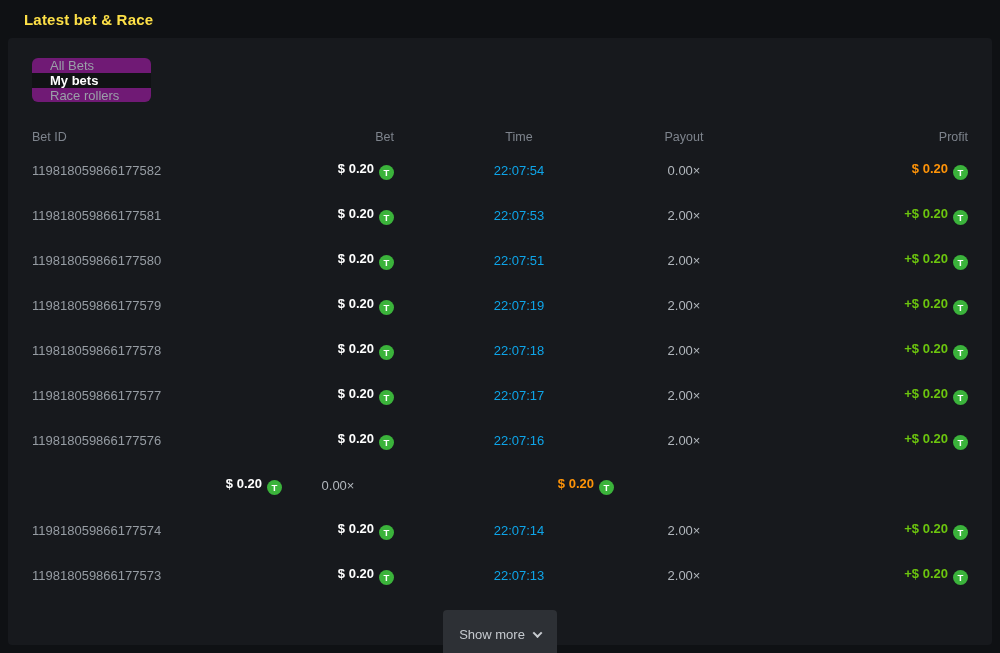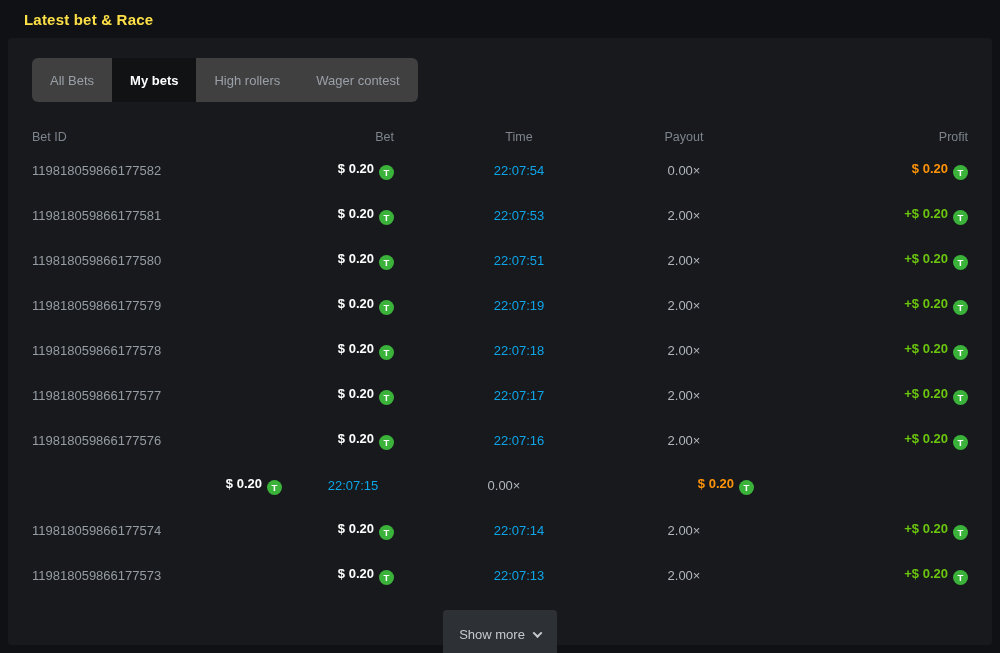--- a/index.html
+++ b/index.html
@@ -22,22 +22,22 @@
   }
   .titlebar h1{
     margin:12px;font-size:15px;font-weight:700;color:#fde047;letter-spacing:.2px;
   }
   .panel{
     margin:0 8px 8px;height:607px;background:#17191d;border-radius:4px;
     padding:20px 24px 0;
   }
   
   .tabs{
-    display:inline-flex;background:#404040;border-radius:6px;overflow:hidden;
-    height:44px;align-items:stretch;
+    display:inline-flex;background:#701a75;border-radius:6px;overflow:hidden;
+    height:44px;align-items:stretch;flex-direction:column;
   }
   .tab{
     display:flex;align-items:center;padding:0 18px;cursor:pointer;
     color:#9aa0a8;font-size:13px;white-space:nowrap;user-select:none;
   }
   .tab.active{
     background:#101214;color:#ffffff;font-weight:700;
   }
   
   .table{margin-top:24px;}
@@ -85,21 +85,21 @@
 
 <div class="titlebar">
   <h1>Latest bet &amp; Race</h1>
 </div>
 
 <div class="panel">
 
   <div class="tabs">
     <div class="tab">All Bets</div>
     <div class="tab active">My bets</div>
-    <div class="tab">High rollers</div>
+    <div class="tab">Race rollers</div>
     <div class="tab">Wager contest</div>
   </div>
 
   <div class="table">
 
     <div class="grid-row thead">
       <div class="c id">Bet ID</div>
       <div class="c bet">Bet</div>
       <div class="c time">Time</div>
       <div class="c payout">Payout</div>
@@ -157,21 +157,20 @@
     <div class="grid-row row">
       <div class="c id">119818059866177576</div>
       <div class="c bet"><span class="amt">$ 0.20</span><span class="coin">T</span></div>
       <div class="c time">22:07:16</div>
       <div class="c payout">2.00×</div>
       <div class="c profit win"><span class="amt">+$ 0.20</span><span class="coin">T</span></div>
     </div>
 
     <div class="grid-row row">
       <div class="c bet"><span class="amt">$ 0.20</span><span class="coin">T</span></div>
-      <div class="c time">22:07:15</div>
       <div class="c payout">0.00×</div>
       <div class="c profit loss"><span class="amt">$ 0.20</span><span class="coin">T</span></div>
     </div>
 
     <div class="grid-row row">
       <div class="c id">119818059866177574</div>
       <div class="c bet"><span class="amt">$ 0.20</span><span class="coin">T</span></div>
       <div class="c time">22:07:14</div>
       <div class="c payout">2.00×</div>
       <div class="c profit win"><span class="amt">+$ 0.20</span><span class="coin">T</span></div>

